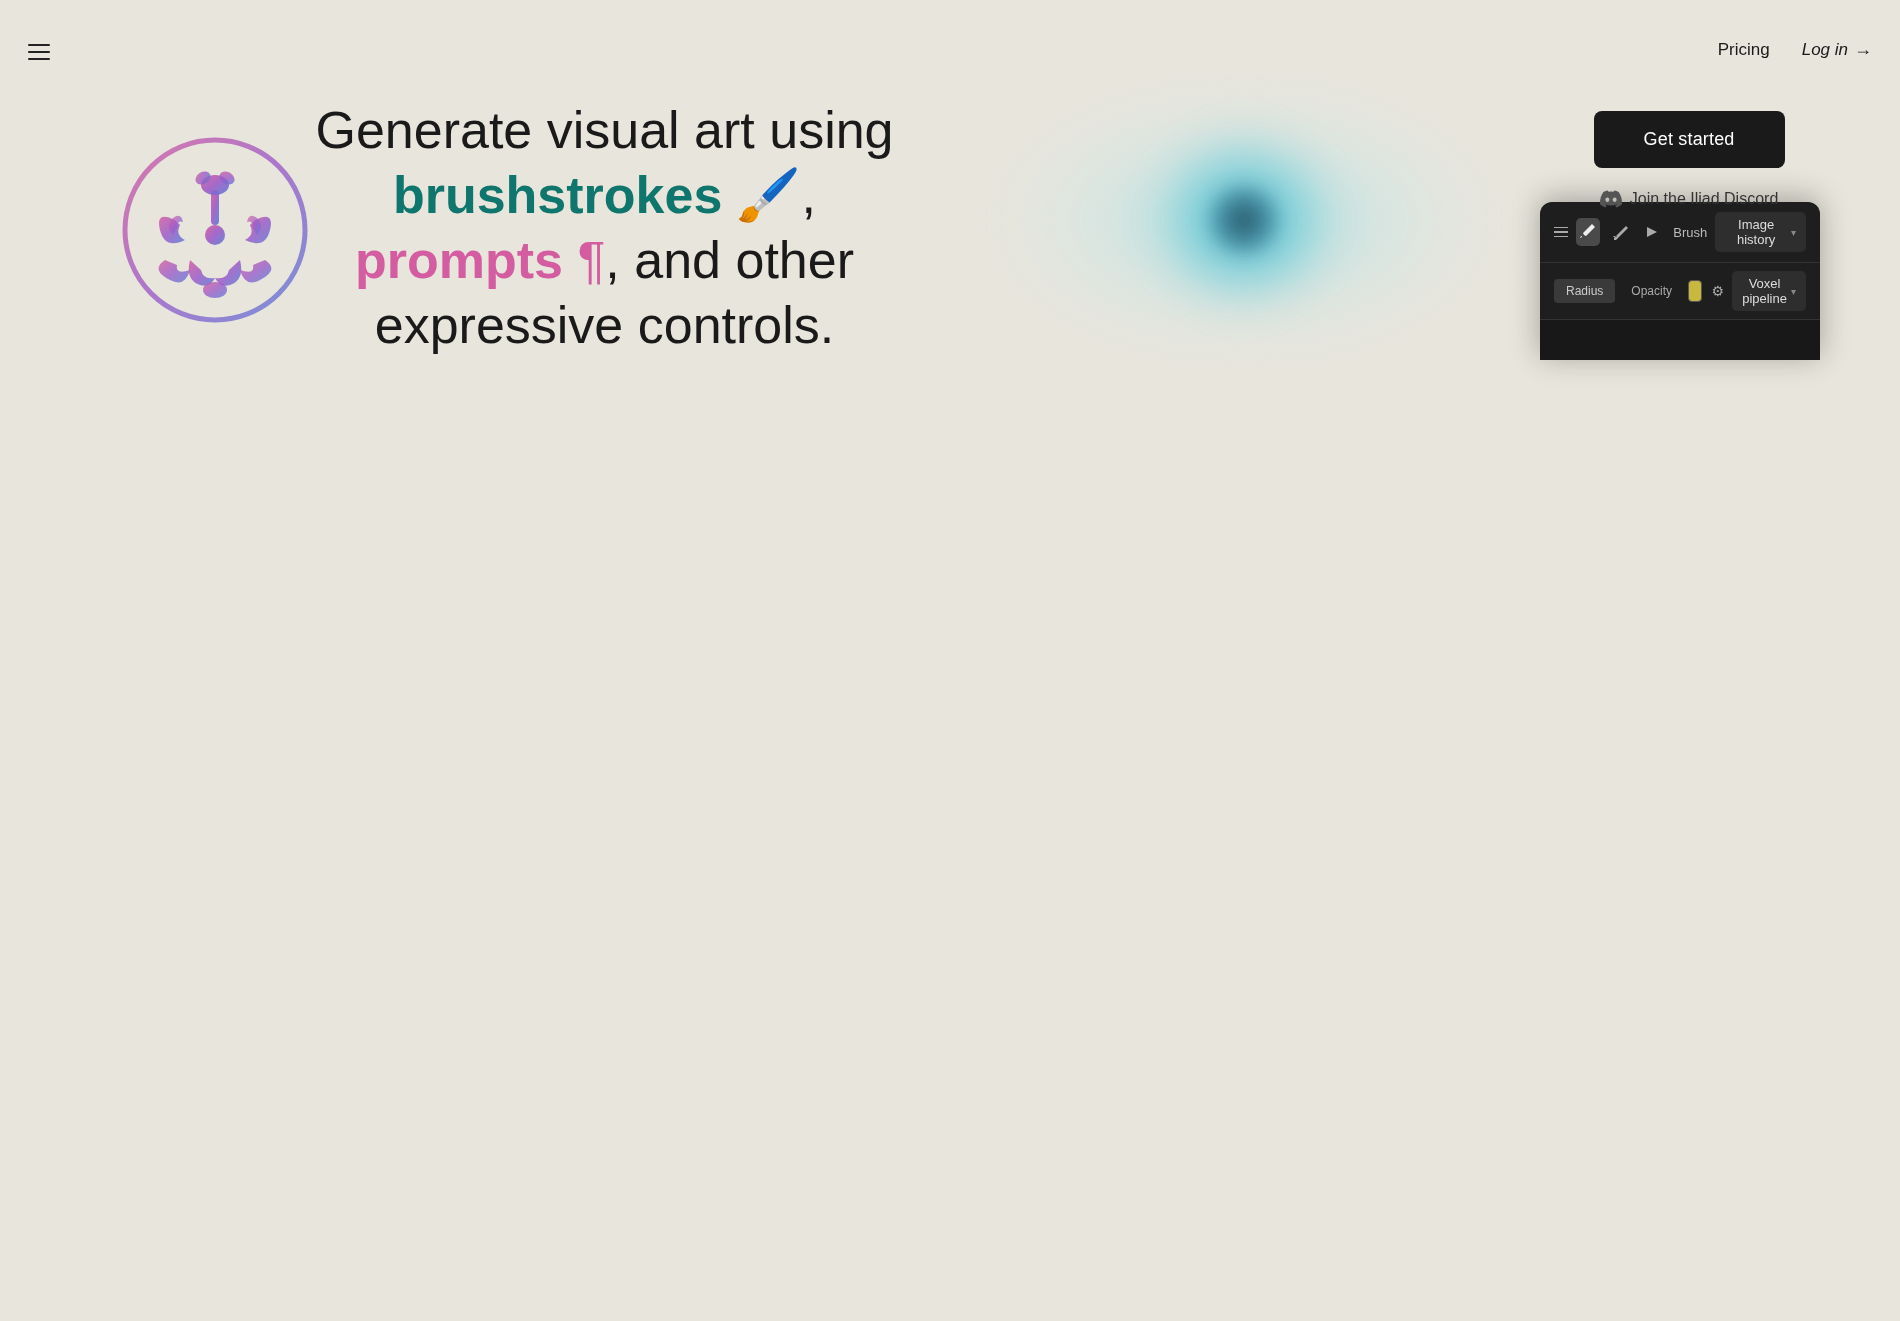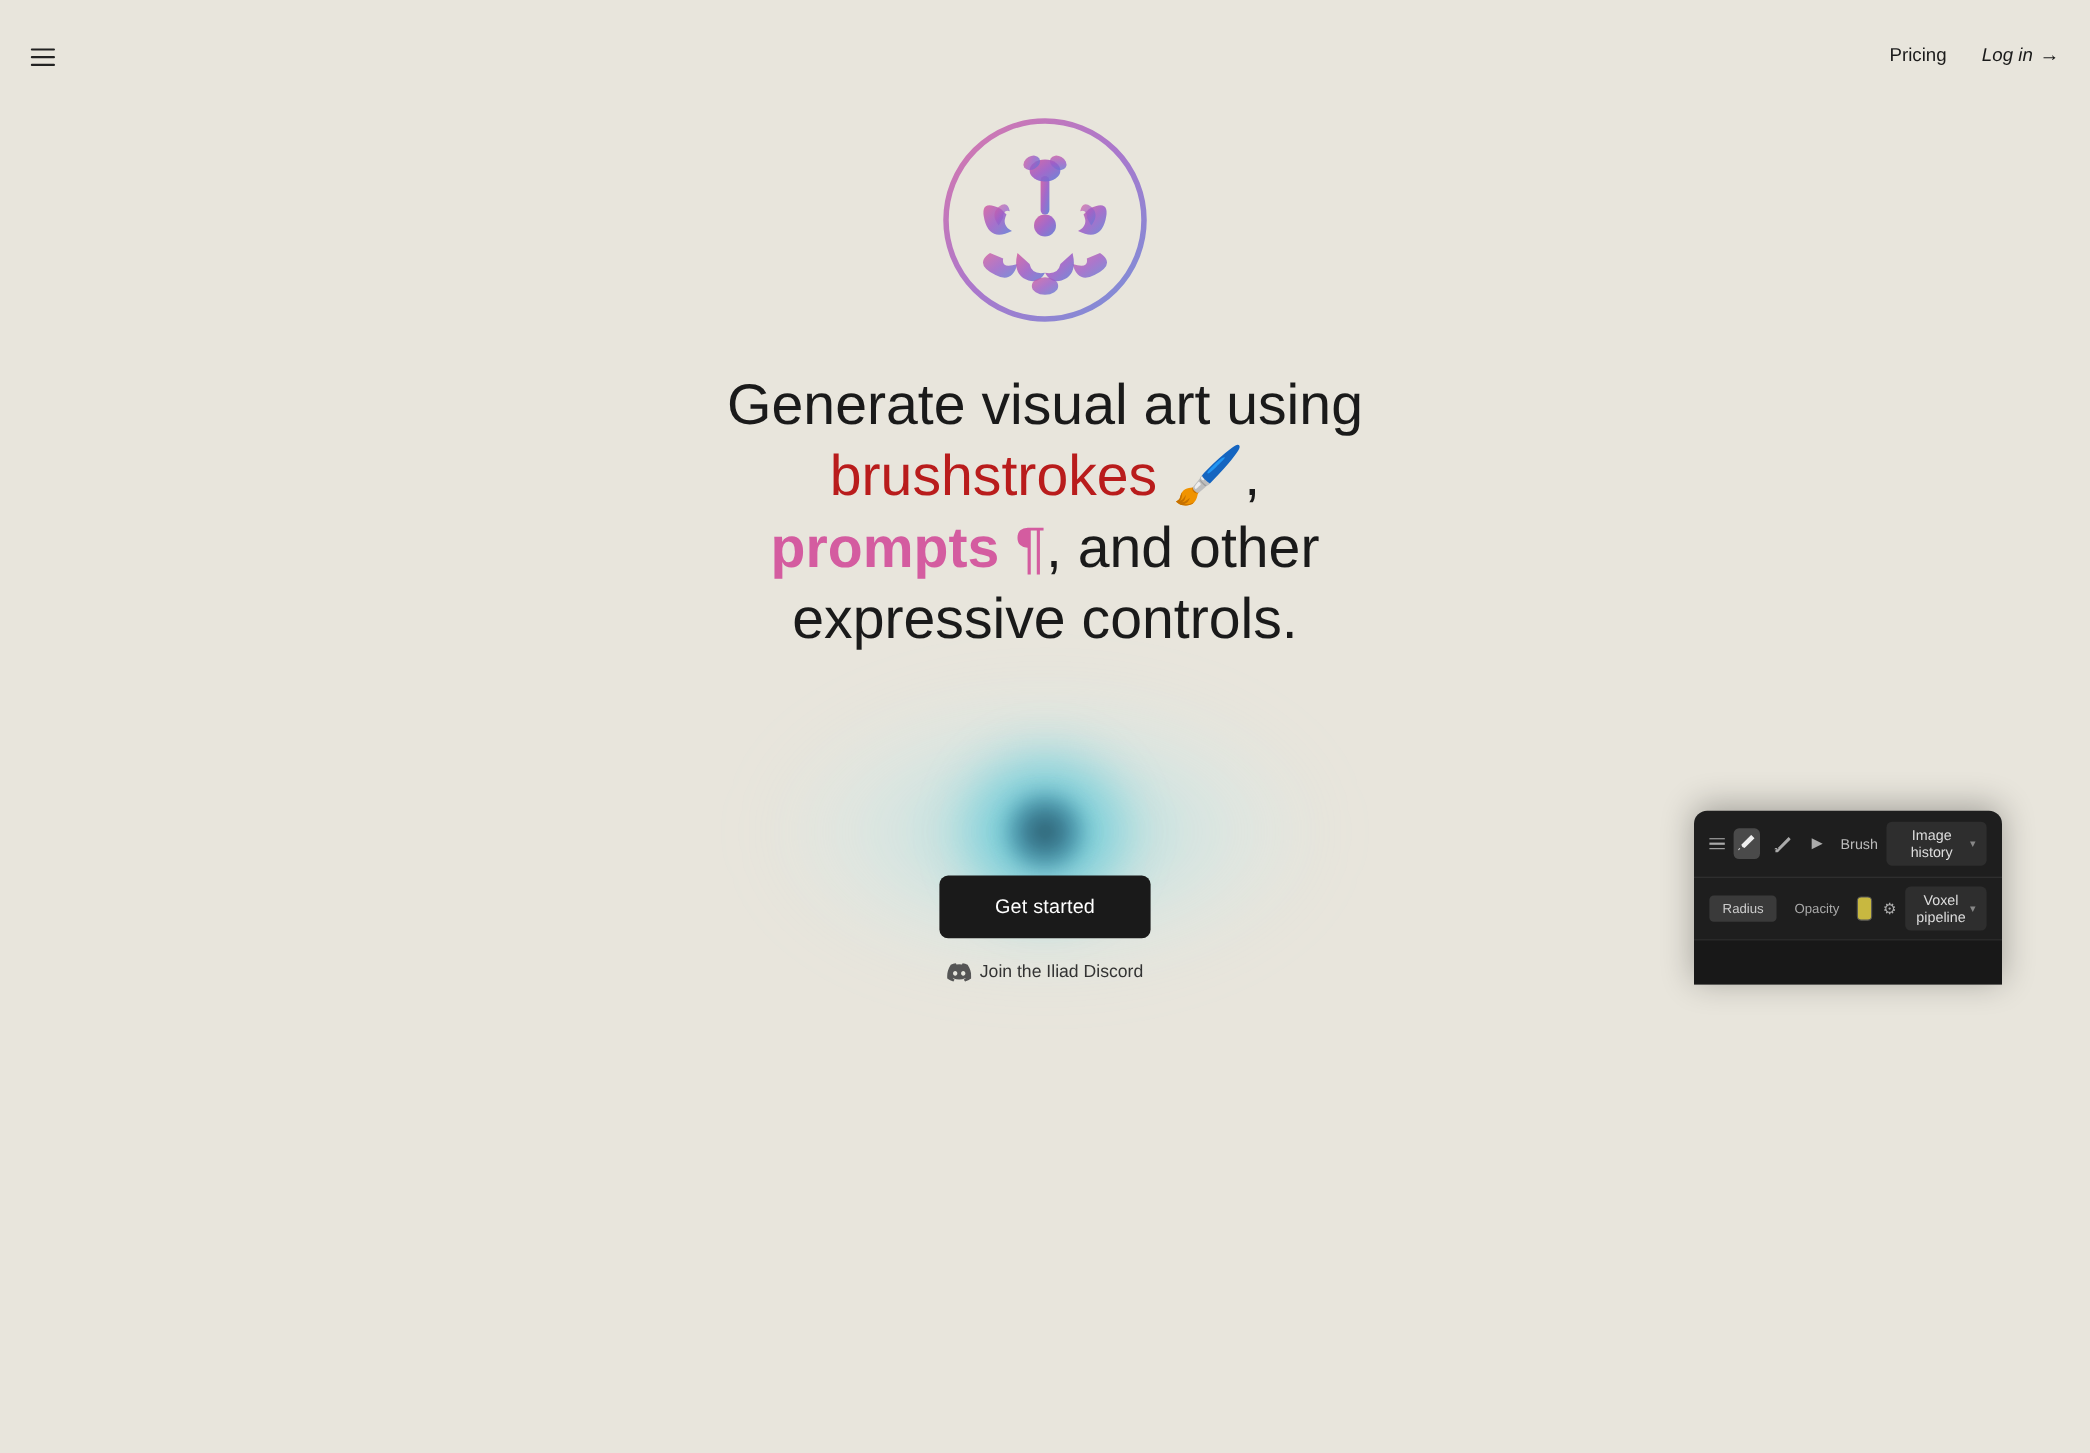--- a/index.html
+++ b/index.html
@@ -72,21 +72,21 @@
       font-style: italic;
     }
 
     .login-arrow {
       font-size: 18px;
     }
 
     
     .hero {
       display: flex;
-      flex-direction: column;
+      flex-direction: row;
       align-items: center;
       justify-content: center;
       padding-top: 60px;
       position: relative;
     }
 
     
     .logo-container {
       margin-top: 40px;
       width: 200px;
@@ -104,22 +104,22 @@
       margin-top: 36px;
       text-align: center;
       line-height: 1.25;
       font-size: 52px;
       font-weight: 500;
       color: #1a1a1a;
       max-width: 700px;
     }
 
     .headline .brushstrokes {
-      color: #b91c1c;
-      font-weight: 400;
+      color: #0f766e;
+      font-weight: 700;
     }
 
     .headline .brush-emoji {
       color: #7b52d8;
     }
 
     .headline .prompts {
       color: #d45ca0;
       font-weight: 700;
     }

